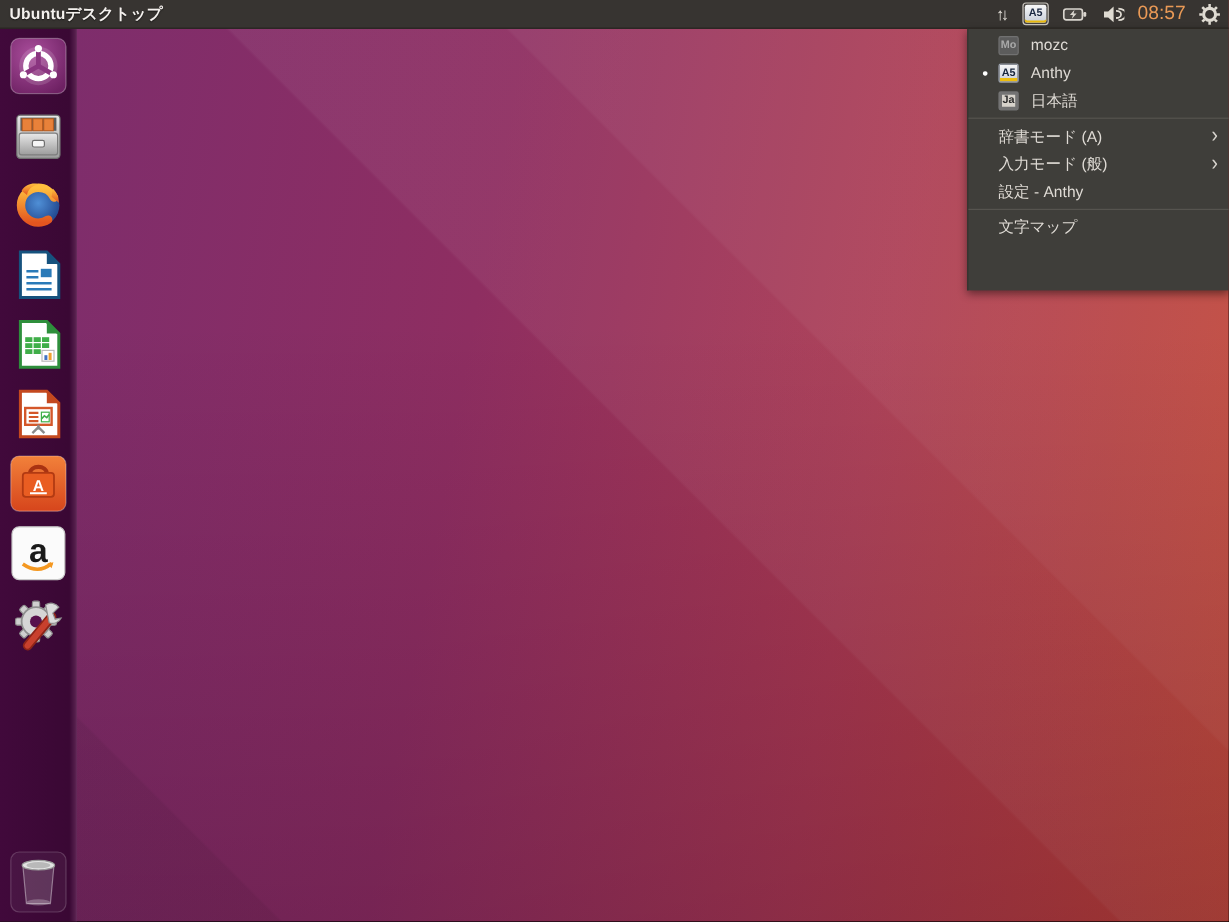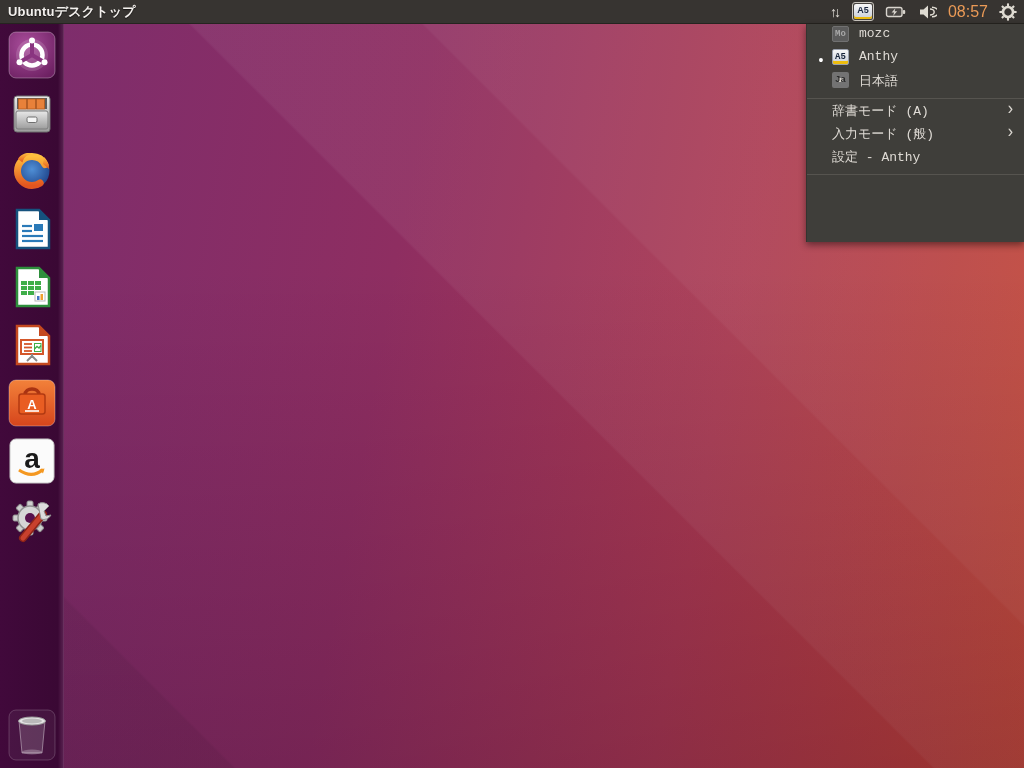--- a/index.html
+++ b/index.html
@@ -53,36 +53,36 @@
   .tile svg { display:block; }
   .trash-slot { position:absolute; bottom:7px; left:8px; width:48px; height:52px; }
 
   
   .menu {
     position:absolute; left:806px; top:24px; width:218px; height:218px;
     background:#3f3e3a; z-index:60; box-shadow:0 3px 7px rgba(0,0,0,.45);
     border-left:1px solid #34332f; padding-top:2px;
   }
   .menu-row {
-    height:23px; display:flex; position:relative;
-    padding-left:25px; color:#dfdbd5; font-size:13px; cursor:default; white-space:nowrap;font-family:Liberation Mono, monospace;
+    height:23px; display:flex; align-items:center; position:relative;
+    padding-left:25px; color:#dfdbd5; font-size:13px; cursor:default; white-space:nowrap;
   }
   .menu-row.small { height:22px; }
   .bullet {
     position:absolute; left:8px; top:50%; transform:translateY(-52%);
     width:12px; text-align:center; font-size:14px; color:#ffffff; line-height:1;
   }
   .badge {
     width:17px; height:16px; border-radius:2px; flex:0 0 auto;
     display:flex; align-items:center; justify-content:center;
     font-size:9px; font-weight:bold; margin-right:10px; line-height:1;
   }
   .badge-mozc  { background:#5c5c5c; color:#a9a9a9; border:1px solid #717171; }
   .badge-anthy { background:linear-gradient(#f7f7f7,#c6cdd9); color:#17243a; border:1px solid #9aa0ac; box-shadow:inset 0 -3px 0 #edbd0e; }
-  .badge-ja    { background:#d7d3cb; color:#2b2b2b; border:6px solid #737373; }
+  .badge-ja    { background:#d7d3cb; color:#2b2b2b; border:3px solid #737373; }
   .separator { height:1px; background:#56544f; margin:3px 0; }
   .subarrow { margin-left:auto; margin-right:9px; color:#d8d4ce; font-size:16px; line-height:1; transform:scaleY(1.15); }
 </style>
 </head>
 <body>
 
 <div class="desktop"></div>
 
 <div class="panel">
   <div class="panel-title">Ubuntuデスクトップ</div>
@@ -329,13 +329,16 @@
     <span>入力モード (般)</span>
     <span class="subarrow">›</span>
   </div>
   <div class="menu-row">
     <span>設定 - Anthy</span>
     <span class="subarrow"></span>
   </div>
 
   <div class="separator"></div>
 
+  <div class="menu-row small">
+    <span>文字マップ</span>
+  </div>
 </div>
 
 </body></html>

